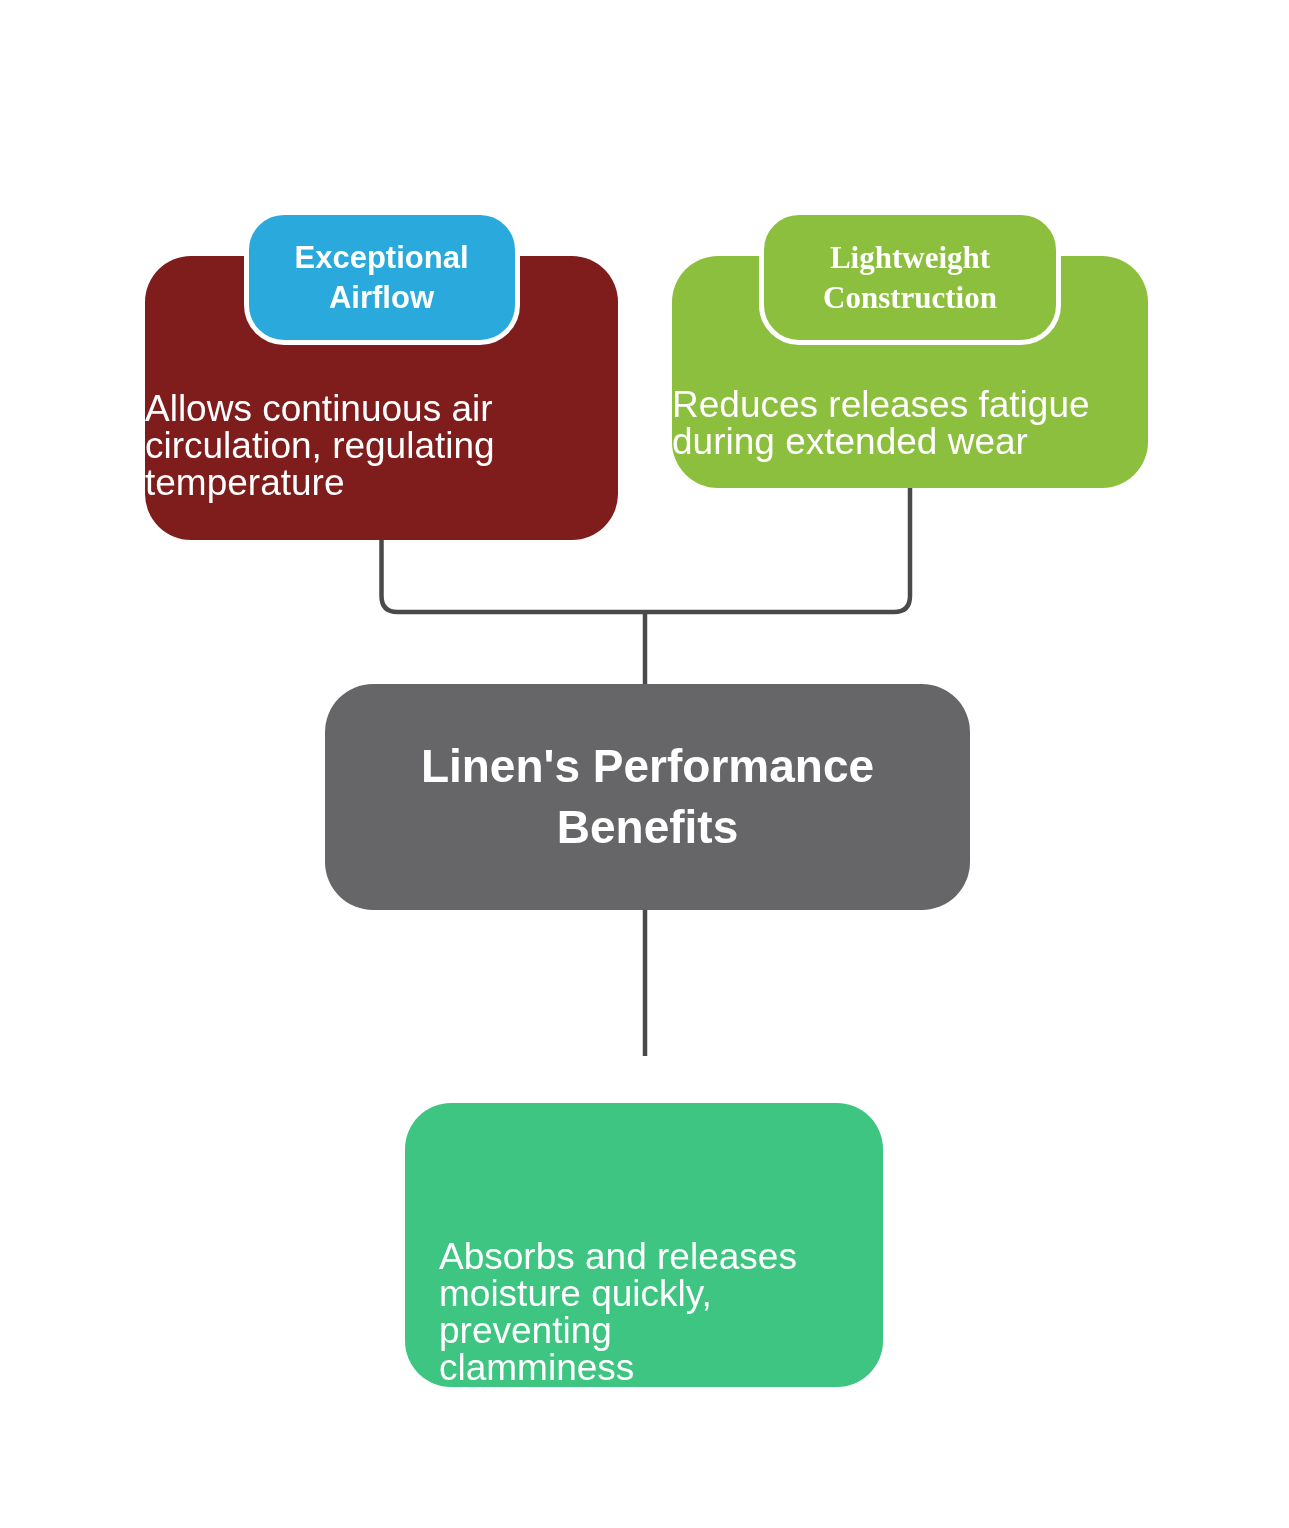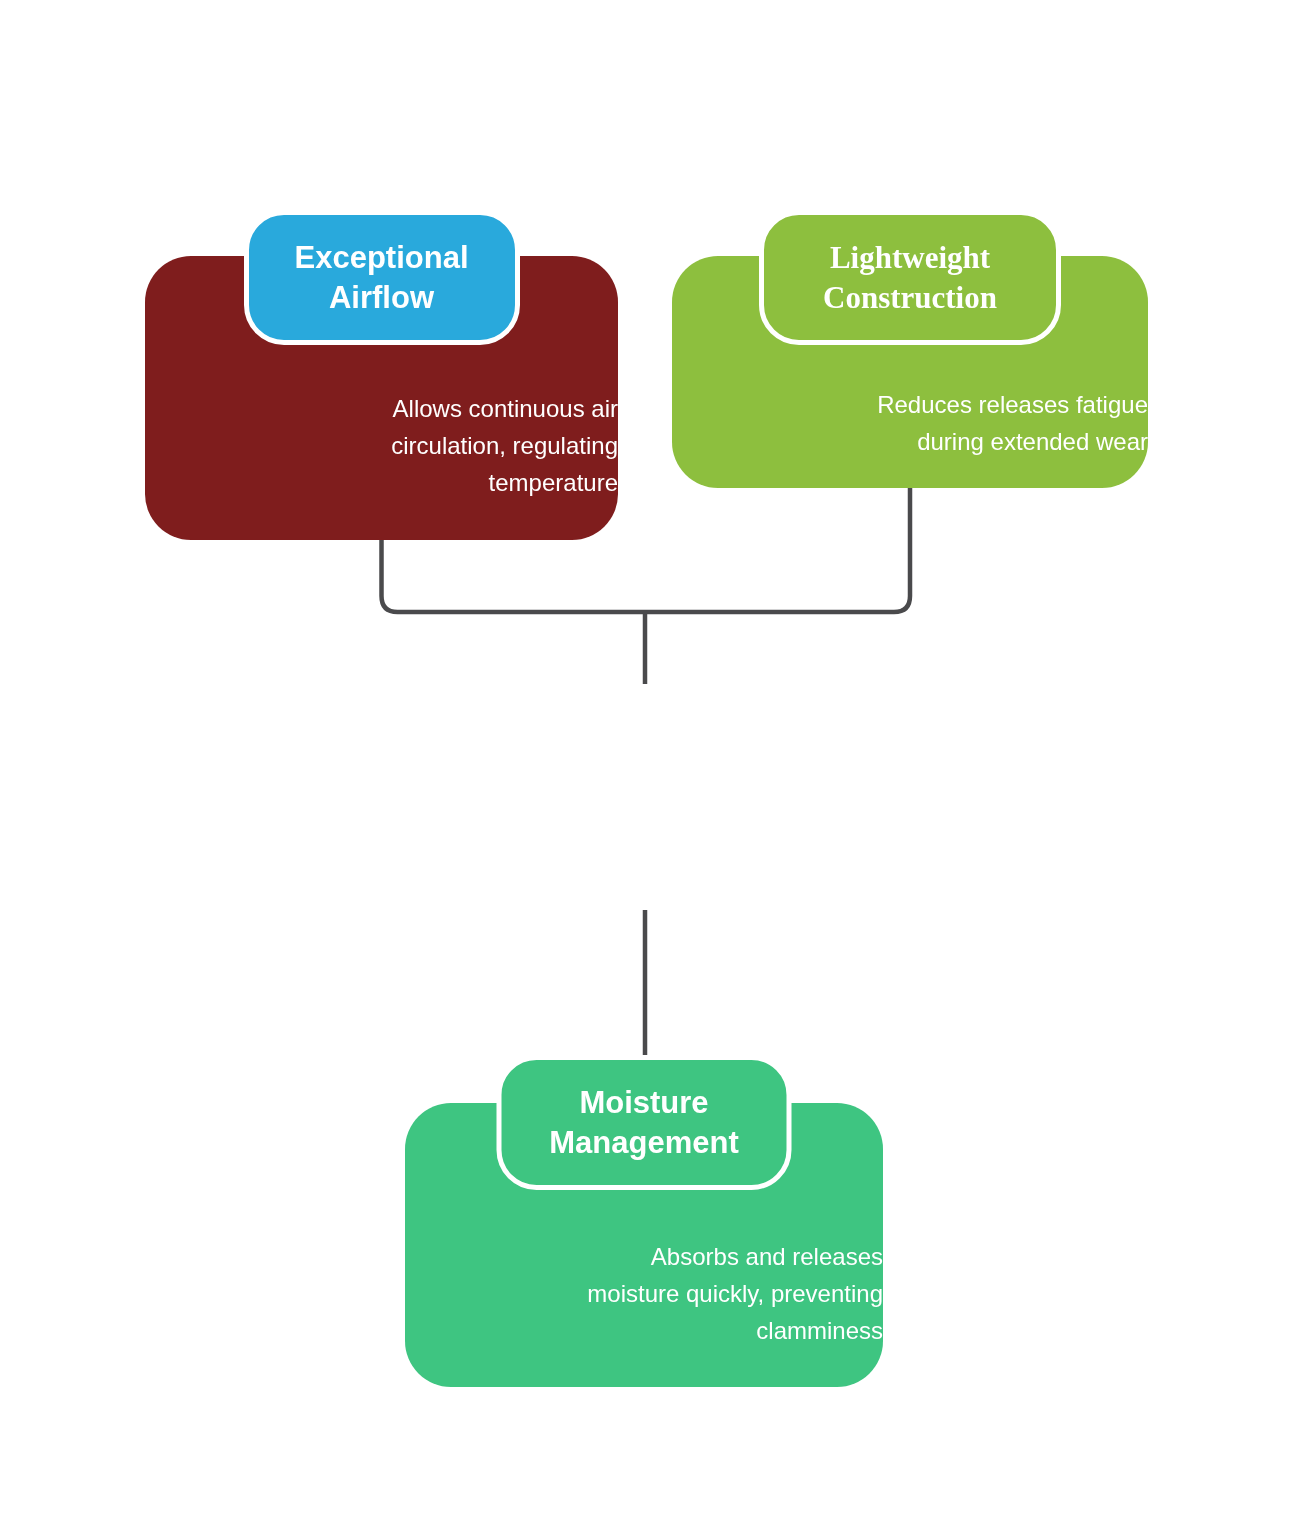--- a/index.html
+++ b/index.html
@@ -39,26 +39,25 @@
     font-weight: bold;
     font-size: 31px;
     line-height: 40px;
     color: #ffffff;
     white-space: pre-line;
   }
   .desc {
     position: absolute;
     left: 0;
     right: 0;
-    text-align: right;
+    text-align: left;
     color: #ffffff;
-    font-size: 24px;
+    font-size: 37px;
     line-height: 37px;
     white-space: pre-line;
-    padding-left: 40px;
   }
   
   #node-airflow { left: 145px; top: 256px; width: 473px; height: 284px; }
   #node-airflow .tab { top: -46px; width: 276px; }
   #node-airflow .desc { top: 134px; }
   
   #node-lightweight { left: 672px; top: 256px; width: 476px; height: 232px; }
   #node-lightweight .tab { top: -46px; width: 302px; }
   #node-lightweight .desc { top: 130px; }
   
@@ -106,24 +105,24 @@
 
   <div class="node" id="node-lightweight" style="background-color: rgb(141, 191, 62);">
     <div class="tab" style="background-color: rgb(141, 191, 62); font-family: Liberation Serif, serif;">
       <span class="tab-title">Lightweight
 Construction</span>
     </div>
     <div class="desc">Reduces releases fatigue
 during extended wear</div>
   </div>
 
+  <div class="node" id="node-center" style="background-color: rgb(102, 102, 104);">
+    <span class="center-title">Linen's Performance
+Benefits</span>
+  </div>
 
   <div class="node" id="node-moisture" style="background-color: rgb(62, 197, 129);">
-    <div class="tab" style="background-color: rgb(62, 197, 129);">
-      <span class="tab-title">Moisture
-Management</span>
-    </div>
     <div class="desc">Absorbs and releases
 moisture quickly, preventing
 clamminess</div>
   </div>
 
 </div>
 
 </body></html>

